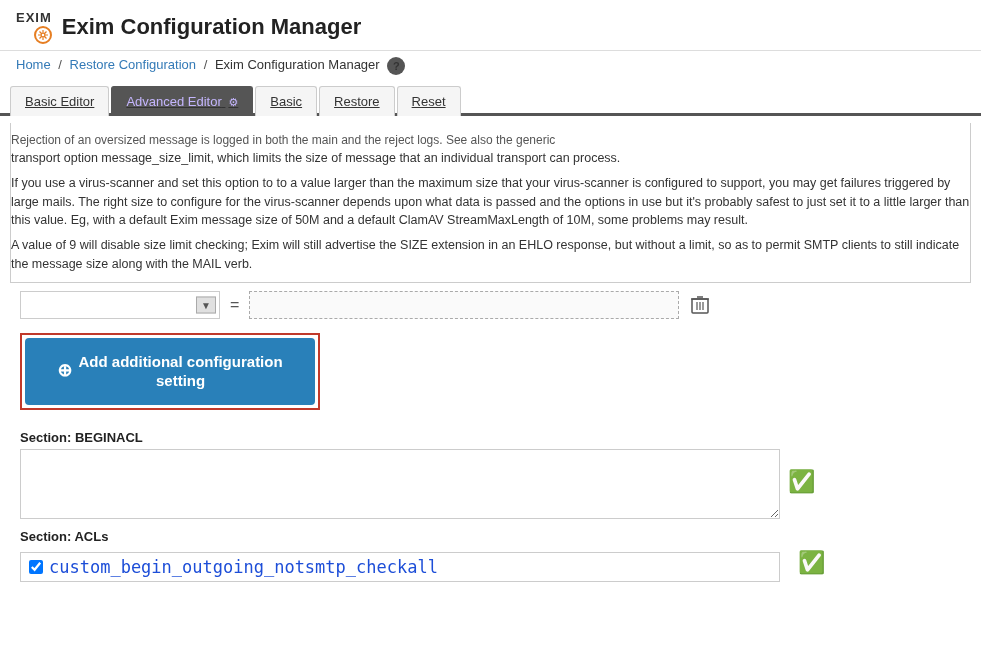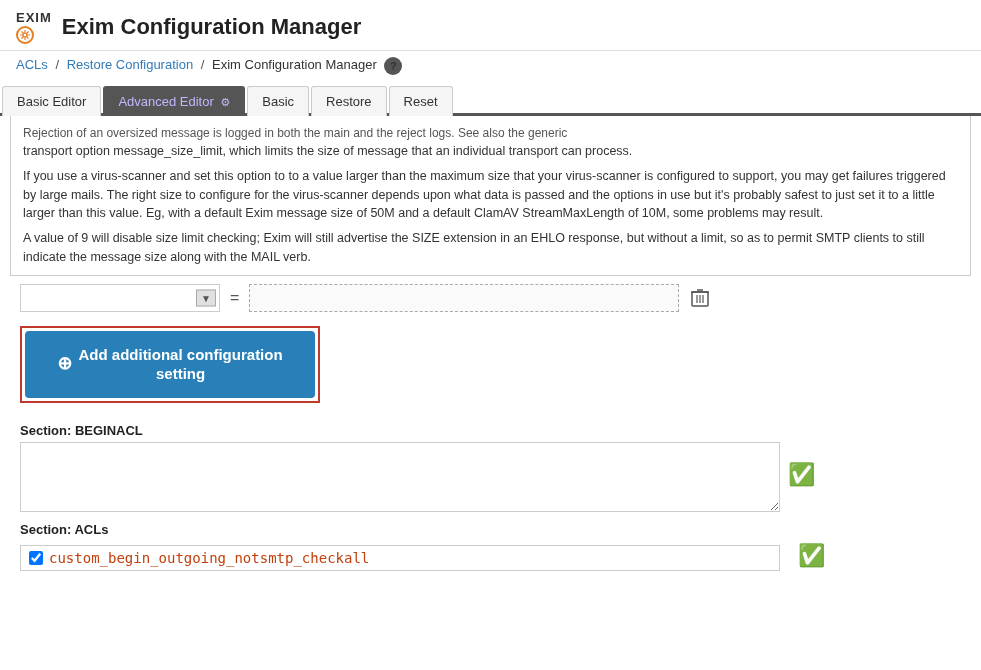--- a/index.html
+++ b/index.html
@@ -16,21 +16,21 @@
     
     .header {
       display: flex;
       align-items: center;
       padding: 10px 16px 6px 16px;
       border-bottom: 1px solid #ddd;
     }
     .exim-logo {
       display: flex;
       flex-direction: column;
-      align-items: flex-start;
+      align-items: flex-end;
       margin-right: 10px;
     }
     .exim-logo-text {
       font-size: 13px;
       font-weight: bold;
       color: #333;
       letter-spacing: 1px;
     }
     .exim-logo-icon {
       width: 18px;
@@ -69,23 +69,24 @@
       border-radius: 50%;
       font-size: 11px;
       font-weight: bold;
       vertical-align: middle;
       margin-left: 4px;
     }
 
     
     .tabs {
       display: flex;
-      padding: 0 0 0 2px;
+      padding: 0 0 0 10px;
       border-bottom: 3px solid #555;
-      margin-bottom: 0;
+      margin-bottom: 7px;
+      text-decoration: underline;
     }
     .tab {
       padding: 7px 14px;
       font-size: 13px;
       cursor: pointer;
       border: 1px solid #ccc;
       border-bottom: none;
       background: #f5f5f5;
       color: #333;
       margin-right: 2px;
@@ -102,21 +103,21 @@
 
     
     .main-content {
       padding: 0 10px 10px 10px;
     }
 
     
     .info-block {
       border: 1px solid #ccc;
       border-top: none;
-      padding: 8px 12px;
+      padding: 8px 0;
       background: #fff;
       font-size: 12.5px;
       line-height: 1.5;
       color: #333;
     }
     .info-block .truncated-top {
       color: #555;
       font-size: 12px;
     }
     .info-block strong { font-weight: normal; }
@@ -253,22 +254,22 @@
       width: 760px;
       background: #fff;
     }
     .checkbox-row input[type="checkbox"] {
       width: 14px;
       height: 14px;
       cursor: pointer;
     }
     .checkbox-row label {
       font-family: monospace;
-      font-size: 14px;
-      color: #c2410c;
+      font-size: 17px;
+      color: #1d4ed8;
       cursor: pointer;
     }
 
     .green-check-bottom {
       color: #27ae60;
       font-size: 22px;
       margin-left: 8px;
       margin-top: 2px;
     }
     .bottom-row {
@@ -293,21 +294,21 @@
         <line x1="7" y1="7" x2="8.5" y2="8.5" stroke="#e67e22" stroke-width="1.2"></line>
         <line x1="8.5" y1="1.5" x2="7" y2="3" stroke="#e67e22" stroke-width="1.2"></line>
         <line x1="3" y1="7" x2="1.5" y2="8.5" stroke="#e67e22" stroke-width="1.2"></line>
       </svg>
     </div>
   </div>
   <h1 class="header-title">Exim Configuration Manager</h1>
 </div>
 
 <div class="breadcrumb">
-  <a href="#">ACLs</a>
+  <a href="#">Home</a>
   <span class="sep">/</span>
   <a href="#">Restore Configuration</a>
   <span class="sep">/</span>
   <span>Exim Configuration Manager</span>
   <span class="help-icon">?</span>
 </div>
 
 <div class="tabs">
   <div class="tab">
     <span>Basic Editor</span>

